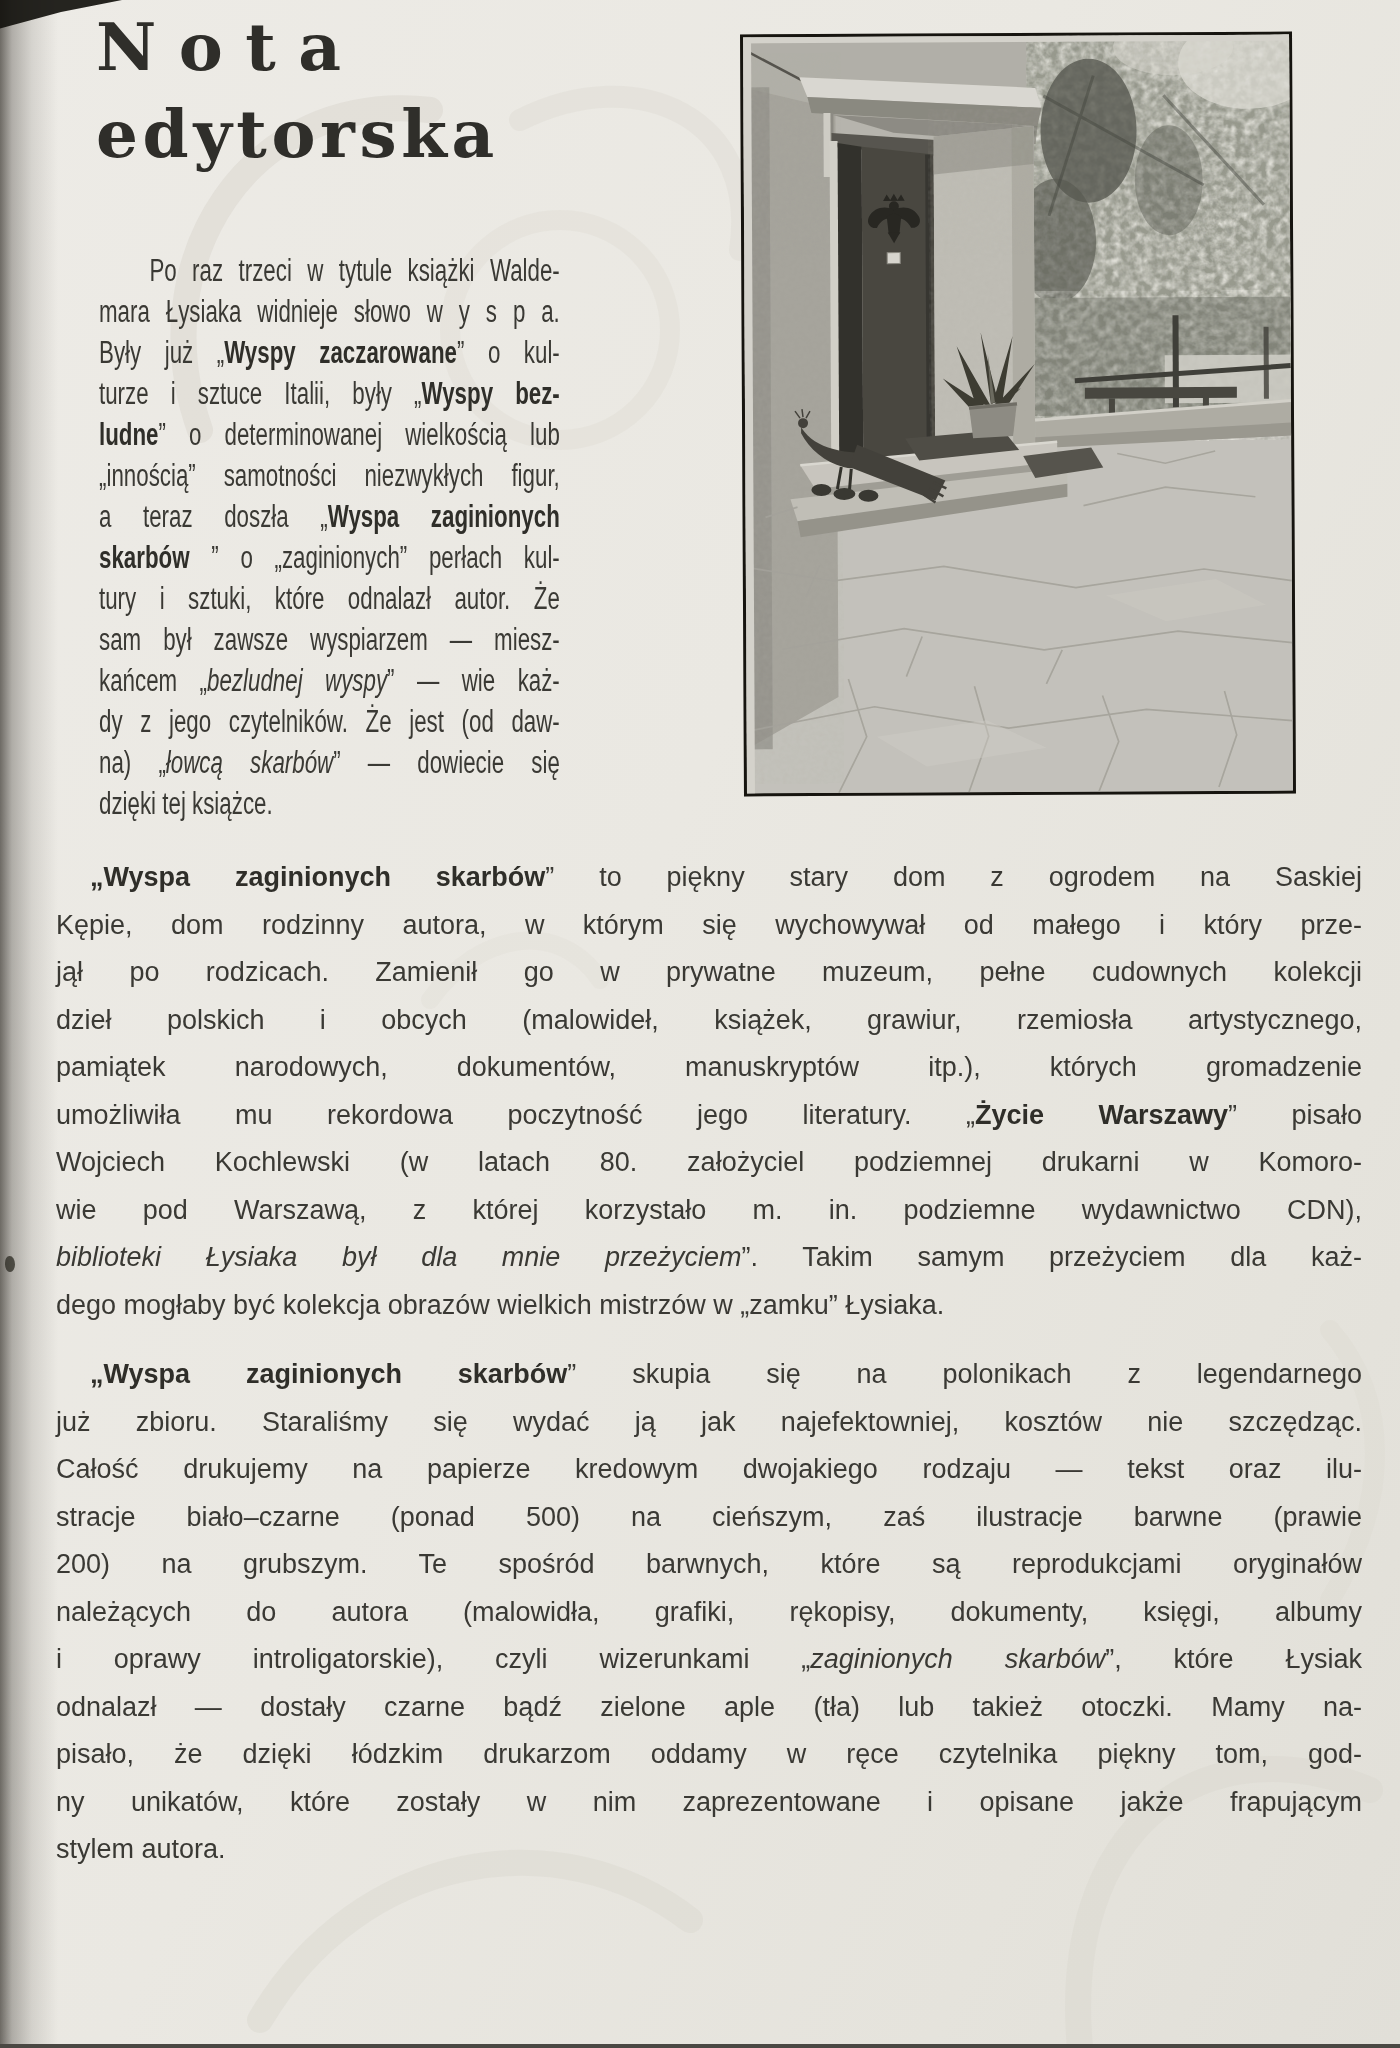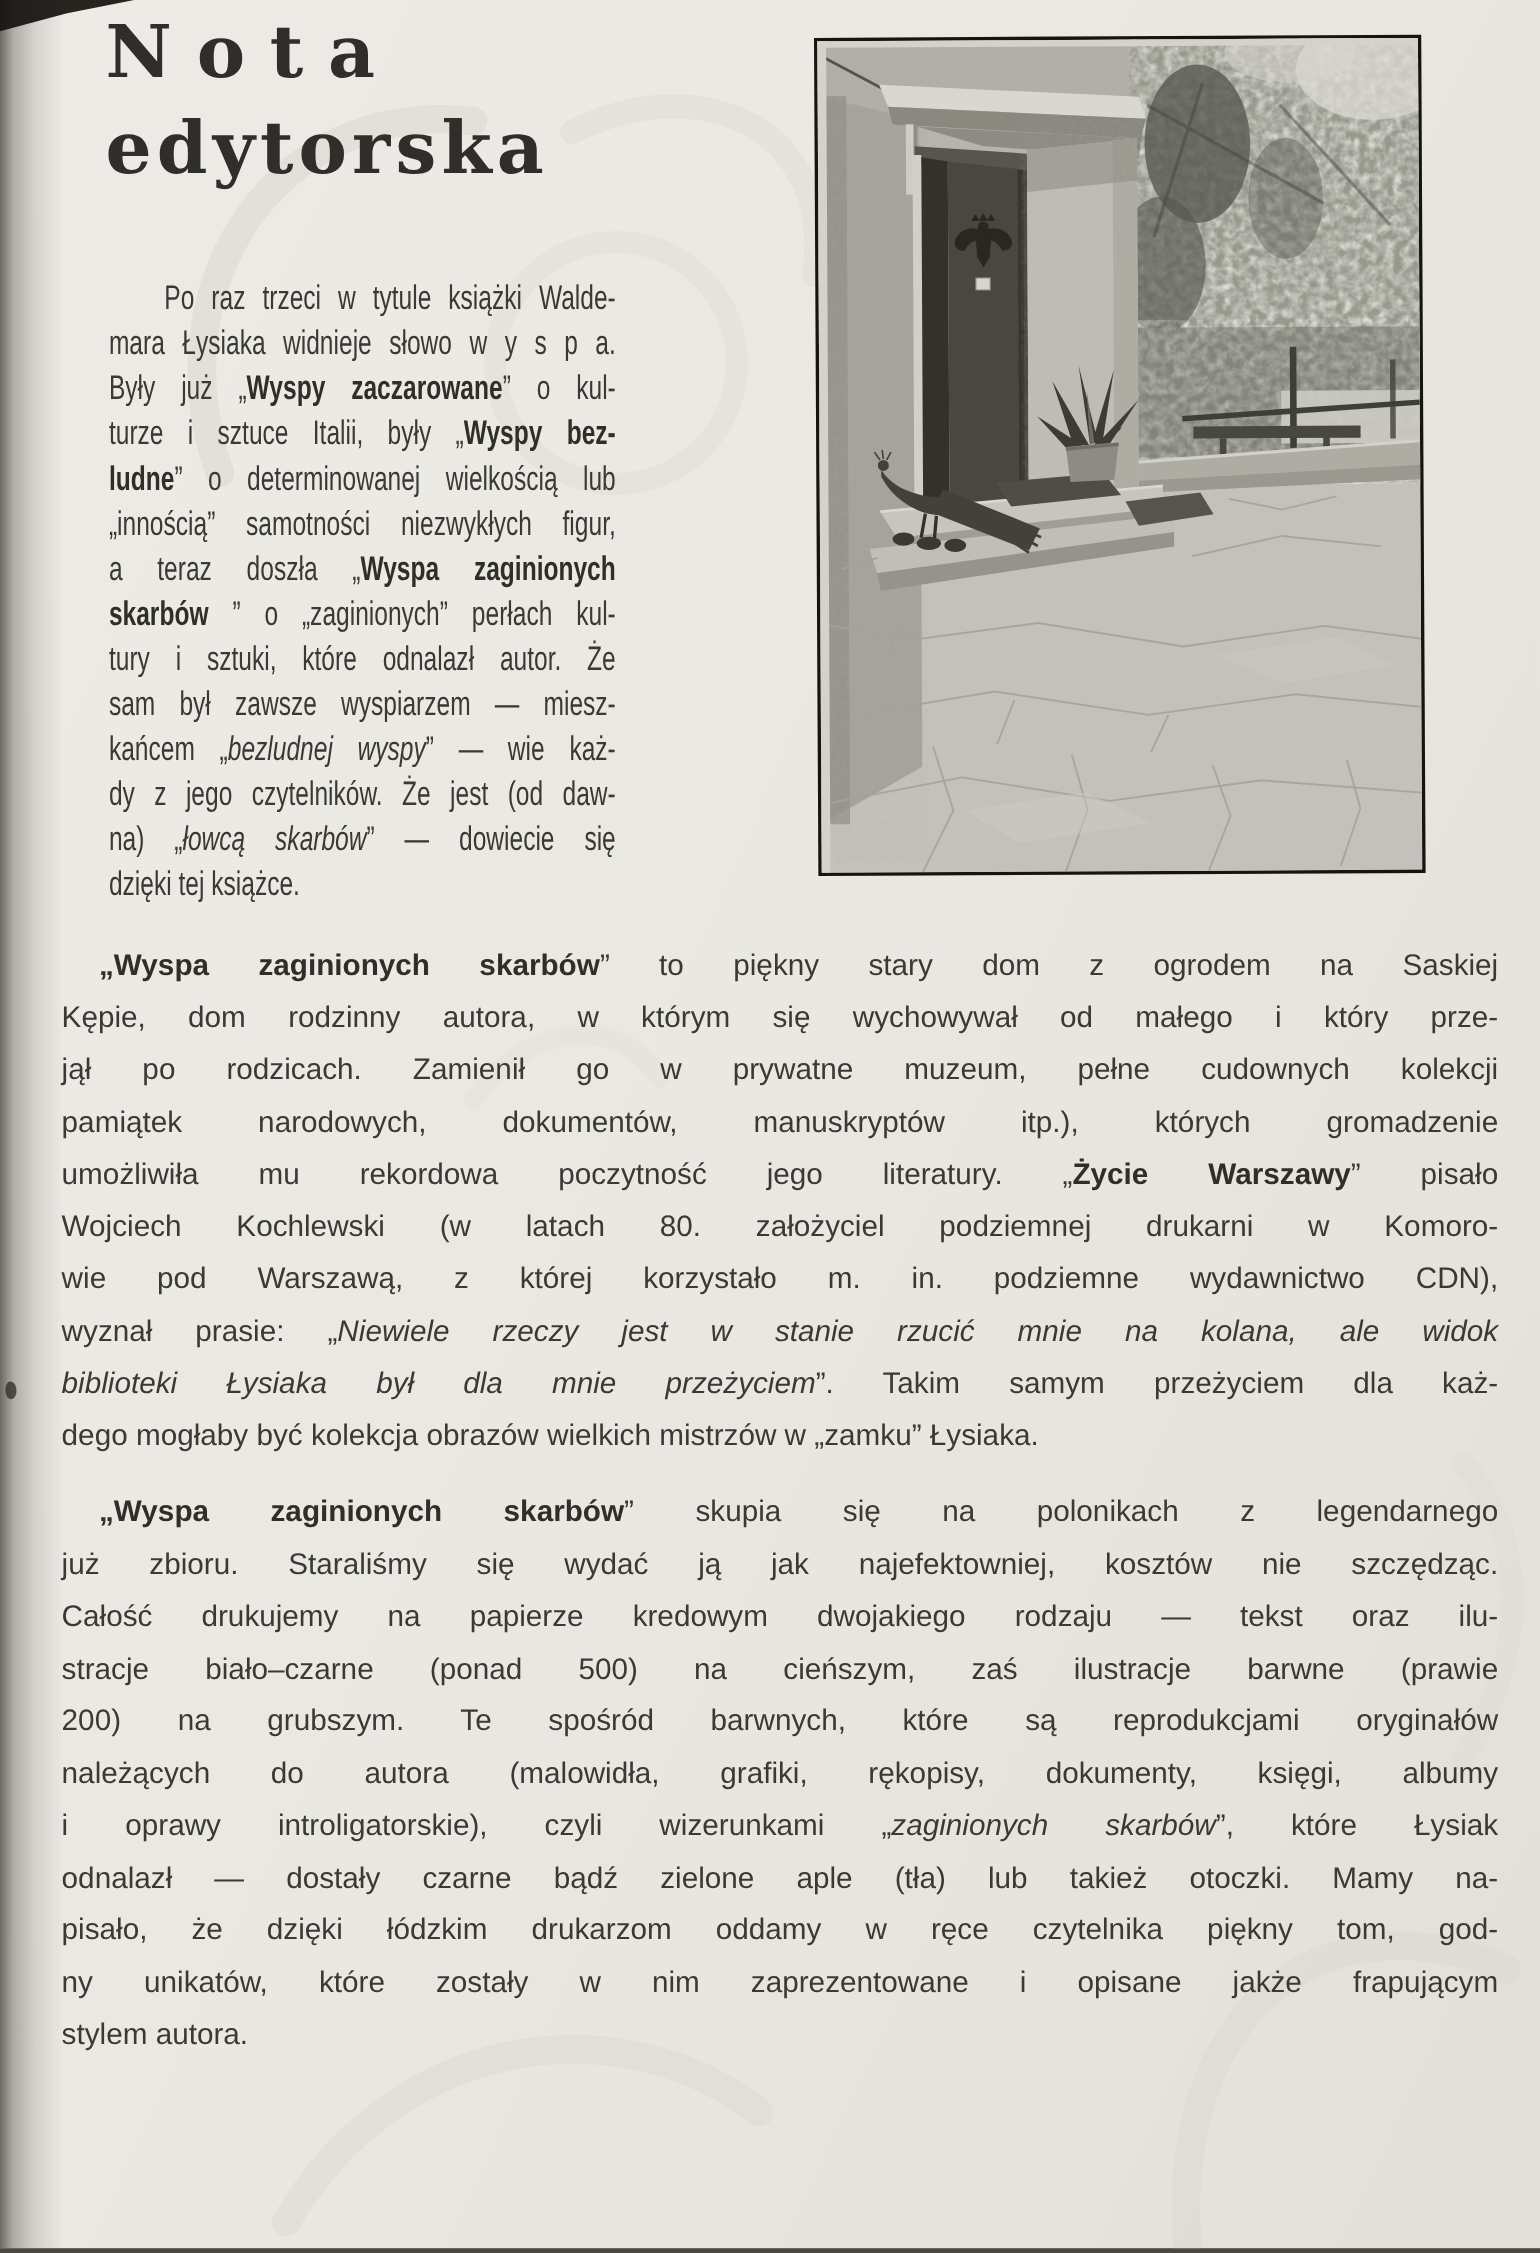--- a/index.html
+++ b/index.html
@@ -231,25 +231,25 @@
       <div class="line"><span>dy z jego czytelników. Że jest (od daw-</span></div>
       <div class="line"><span>na) „</span><span class="i">łowcą skarbów</span><span>” — dowiecie się</span></div>
       <div class="line nj"><span>dzięki tej książce.</span></div>
     </div>
 
   <div class="bodytext">
     <div class="para">
         <div class="line ind"><span class="b">„Wyspa zaginionych skarbów</span><span>” to piękny stary dom z ogrodem na Saskiej</span></div>
         <div class="line"><span>Kępie, dom rodzinny autora, w którym się wychowywał od małego i który prze-</span></div>
         <div class="line"><span>jął po rodzicach. Zamienił go w prywatne muzeum, pełne cudownych kolekcji</span></div>
+        <div class="line"><span>dzieł polskich i obcych (malowideł, książek, grawiur, rzemiosła artystycznego,</span></div>
         <div class="line"><span>pamiątek narodowych, dokumentów, manuskryptów itp.), których gromadzenie</span></div>
         <div class="line"><span>umożliwiła mu rekordowa poczytność jego literatury. „</span><span class="b">Życie Warszawy</span><span>” pisało</span></div>
         <div class="line"><span>Wojciech Kochlewski (w latach 80. założyciel podziemnej drukarni w Komoro-</span></div>
         <div class="line"><span>wie pod Warszawą, z której korzystało m. in. podziemne wydawnictwo CDN),</span></div>
-        <div class="line"><span>wyznał prasie: „</span><span class="i">Niewiele rzeczy jest w stanie rzucić mnie na kolana, ale widok</span></div>
         <div class="line"><span class="i">biblioteki Łysiaka był dla mnie przeżyciem</span><span>”. Takim samym przeżyciem dla każ-</span></div>
         <div class="line nj"><span>dego mogłaby być kolekcja obrazów wielkich mistrzów w „zamku” Łysiaka.</span></div>
       </div>
     <div class="para">
         <div class="line ind"><span class="b">„Wyspa zaginionych skarbów</span><span>” skupia się na polonikach z legendarnego</span></div>
         <div class="line"><span>już zbioru. Staraliśmy się wydać ją jak najefektowniej, kosztów nie szczędząc.</span></div>
         <div class="line"><span>Całość drukujemy na papierze kredowym dwojakiego rodzaju — tekst oraz ilu-</span></div>
         <div class="line"><span>stracje biało–czarne (ponad 500) na cieńszym, zaś ilustracje barwne (prawie</span></div>
         <div class="line"><span>200) na grubszym. Te spośród barwnych, które są reprodukcjami oryginałów</span></div>
         <div class="line"><span>należących do autora (malowidła, grafiki, rękopisy, dokumenty, księgi, albumy</span></div>

